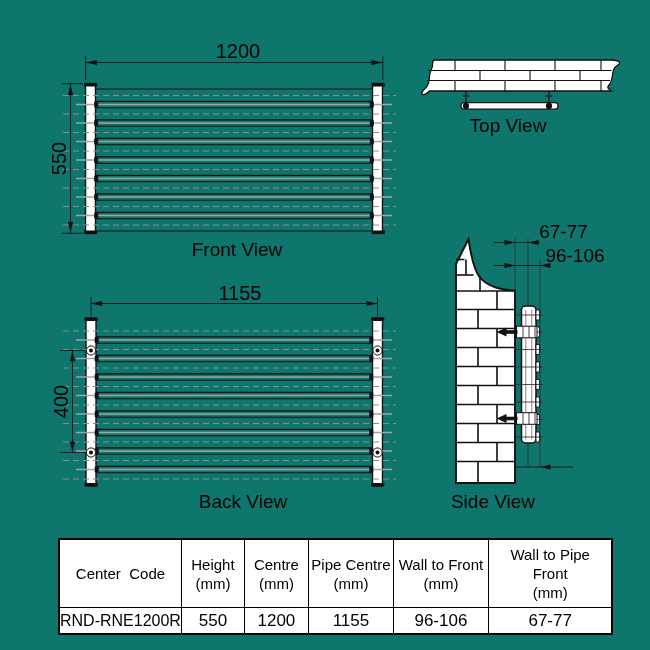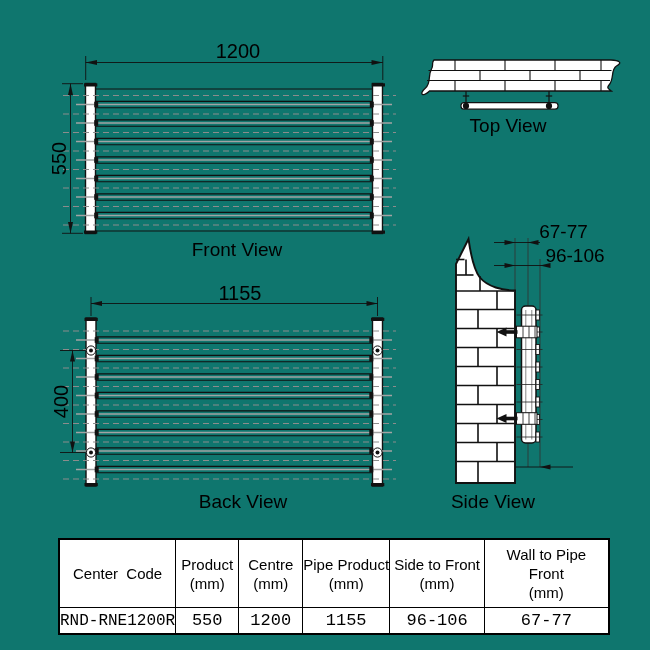--- a/index.html
+++ b/index.html
@@ -9,21 +9,21 @@
   svg text{fill:#000;font-family:"Liberation Sans",sans-serif;}
   .dim-txt{font-size:20px;}
   .view-lbl{font-size:19px;}
   .side-dim{font-size:19px;}
   table.spec{position:absolute;left:58px;top:538px;border-collapse:collapse;table-layout:fixed;
              background:#fff;color:#000;}
   table.spec,table.spec th,table.spec td{border:1px solid #000;}
   table.spec{border:2px solid #000;}
   table.spec th{height:67px;font-weight:normal;font-size:15px;line-height:19px;
                 vertical-align:middle;text-align:center;padding:0;white-space:pre;}
-  table.spec td{height:25px;font-size:17px;text-align:center;padding:0;white-space:pre;font-family:Liberation Mono, monospace;}
+  table.spec td{height:25px;font-size:17px;text-align:center;padding:0;white-space:pre;}
   table.spec td.pcode{font-size:16px;}
 </style>
 </head>
 <body>
 
 <div class="stage">
 <svg width="650" height="535" viewBox="0 0 650 535">
 
   <g stroke="#111" fill="none">
 
@@ -350,24 +350,24 @@
     <col style="width:109px">
         <col style="width:63px">
         <col style="width:64px">
     <col style="width:85px">
         <col style="width:95px">
         <col style="width:124px">
   </colgroup>
   <thead>
     <tr>
       <th><div>Center  Code</div></th>
-      <th><div>Product</div><div>(mm)</div></th>
+      <th><div>Height</div><div>(mm)</div></th>
       <th><div>Centre</div><div>(mm)</div></th>
-      <th><div>Pipe Product</div><div>(mm)</div></th>
-      <th><div>Side to Front</div><div>(mm)</div></th>
+      <th><div>Pipe Centre</div><div>(mm)</div></th>
+      <th><div>Wall to Front</div><div>(mm)</div></th>
       <th><div>Wall to Pipe</div><div>Front</div><div>(mm)</div></th>
     </tr>
   </thead>
   <tbody>
     <tr>
       <td class="pcode">RND-RNE1200R</td>
       <td>550</td>
       <td>1200</td>
       <td>1155</td>
       <td>96-106</td>

